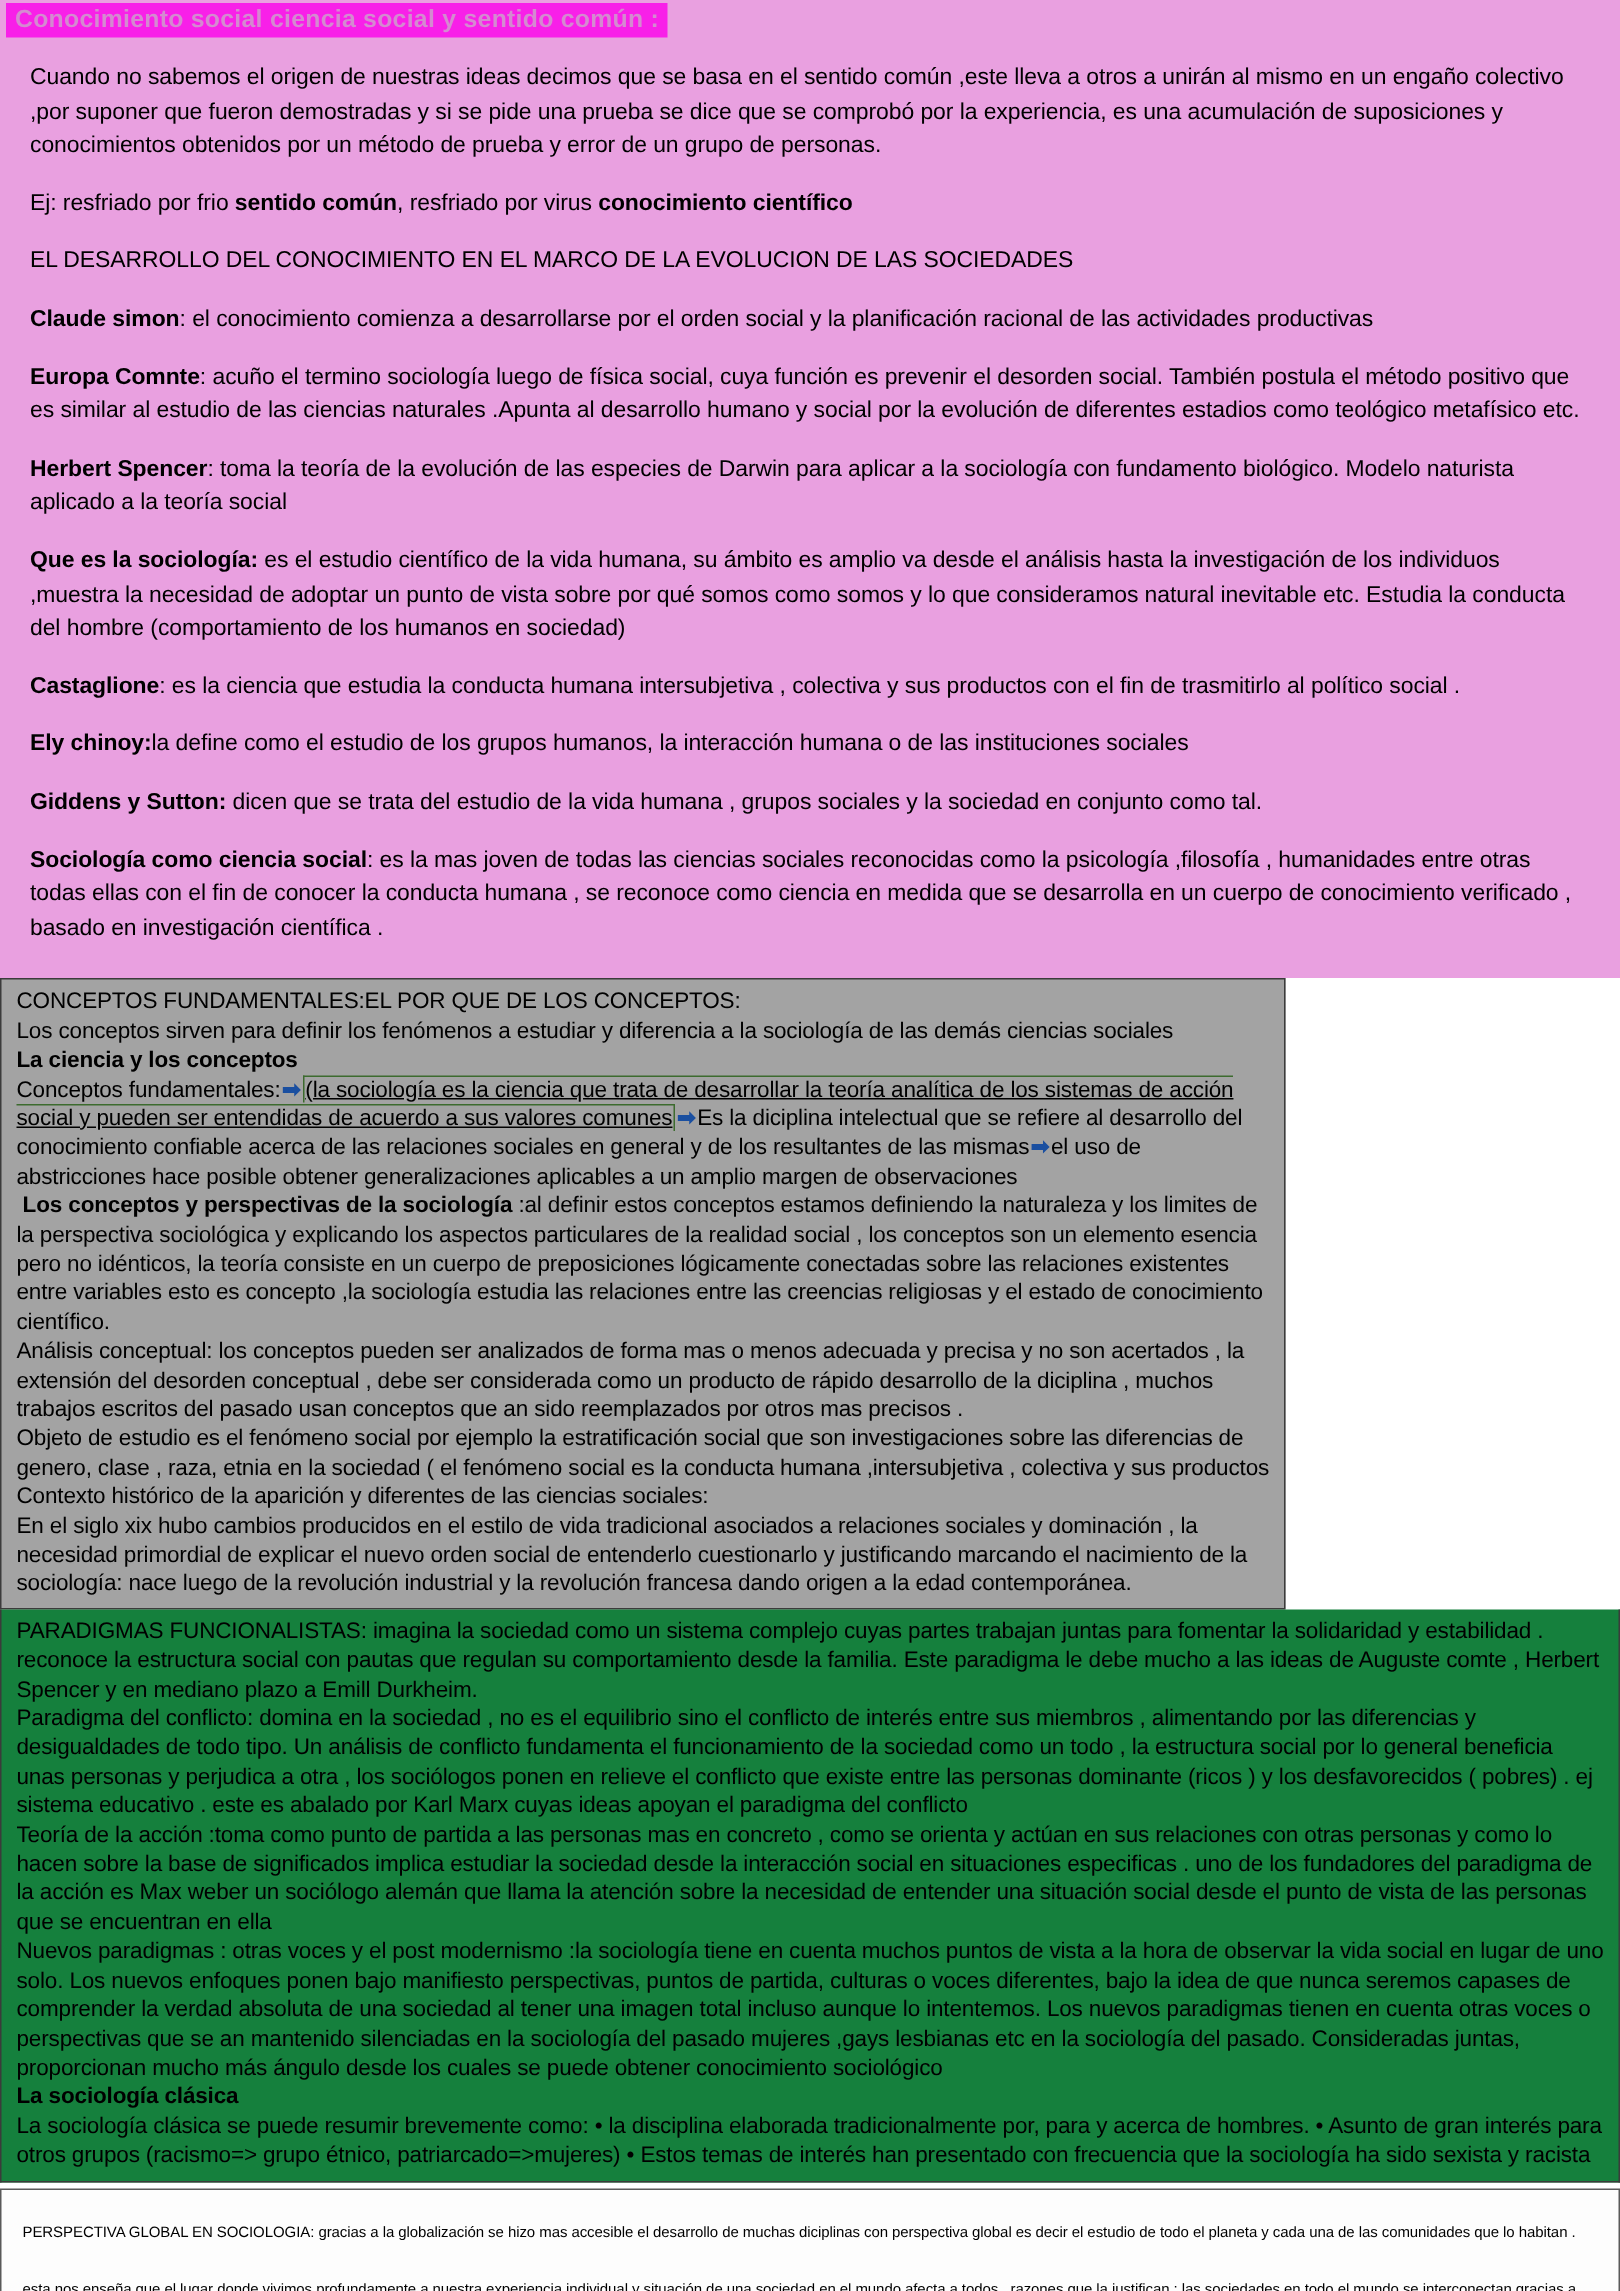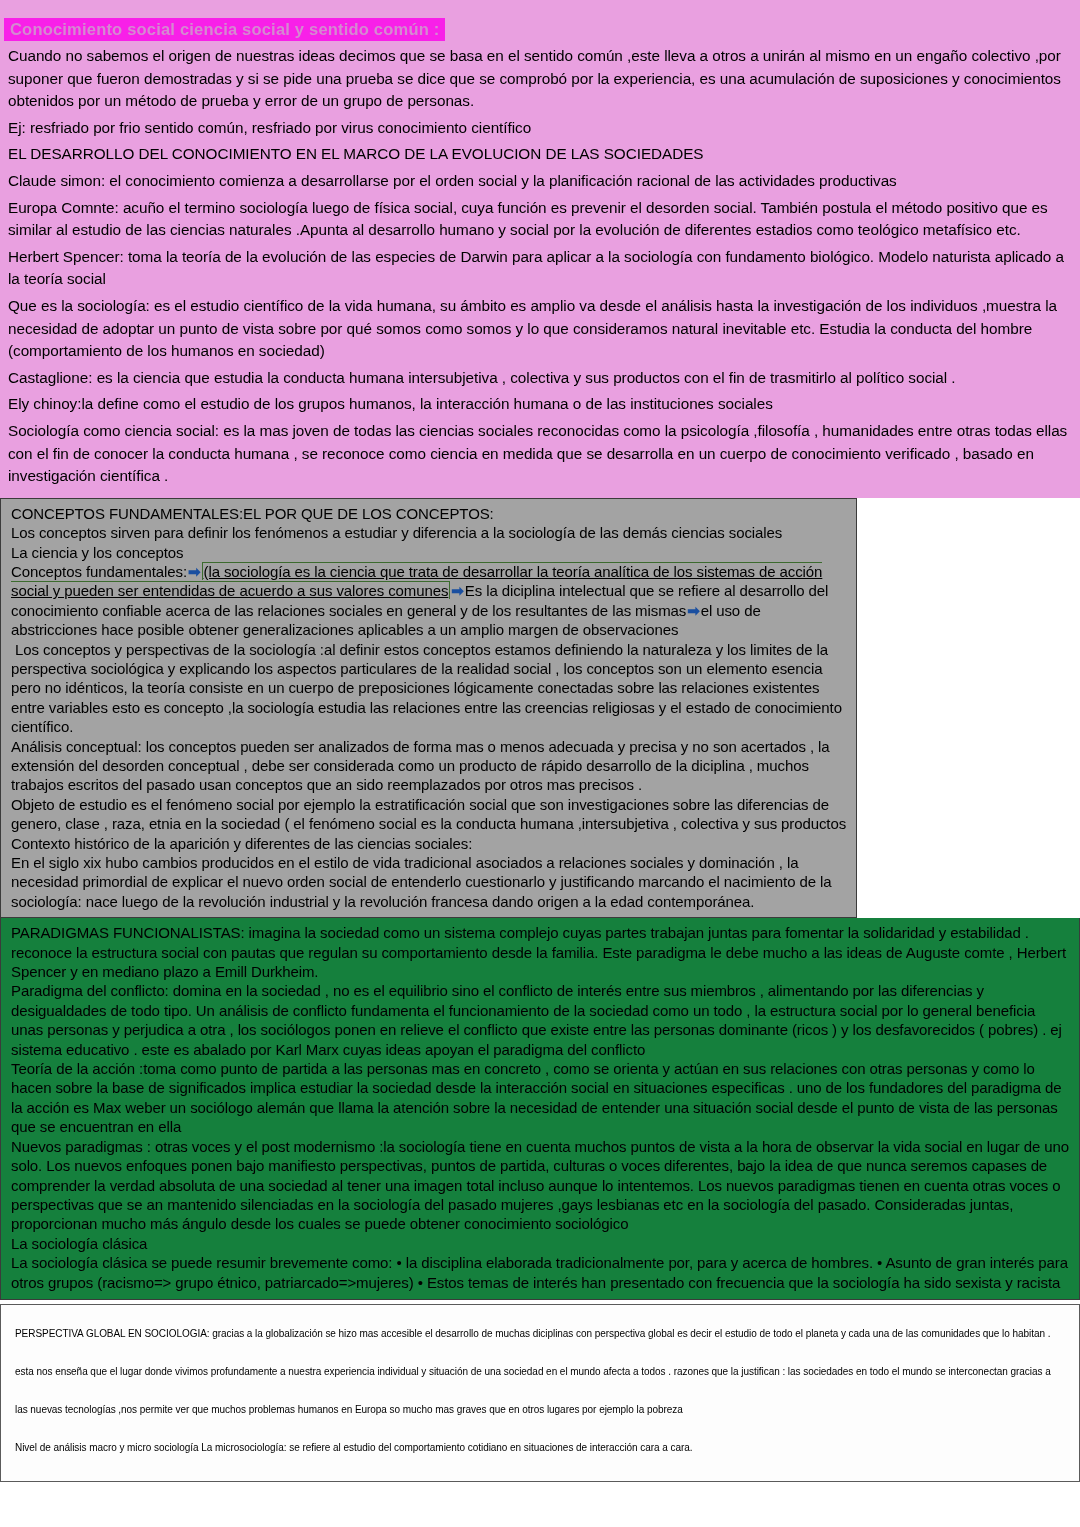--- a/index.html
+++ b/index.html
@@ -28,24 +28,23 @@
   .title-hl {
     display: inline-block;
     background: #f820e8;
     color: #d48ad0;
     font-weight: bold;
     font-size: 16.5px;
     line-height: 20px;
     padding: 1px 6px 2px 6px;
     letter-spacing: 0.2px;
     white-space: nowrap;
-    margin-top: 16px;
   }
   .sec-pink-top p {
-    margin: 4px;
+    margin: 16px;
     font-size: 15.3px;
     line-height: 22.6px;
     letter-spacing: -0.05px;
   }
 
   
   .sec-green {
     background: #a3a3a3;
     border: 1.5px solid #3b3b3b;
     box-sizing: border-box;
@@ -84,21 +83,21 @@
     padding: 10px 14px 14px 14px;
     margin-top: 4px;
   }
   .sec-white p.loose {
     margin: 0 0 0 0;
     font-size: 10px;
     line-height: 38px;
     letter-spacing: -0.05px;
   }
 
-  b { font-weight: normal; }
+  b { font-weight: bold; }
 
   .arrow {
     color: #1a4fa0;
     font-weight: bold;
     font-size: 15px;
     padding: 0 1px;
   }
   .boxed-ul {
     border: 1px solid #3c6b2e;
     border-bottom: none;
@@ -127,20 +126,21 @@
     <p><b>Europa Comnte</b><span>: acuño el termino sociología luego de física social, cuya función es prevenir el desorden social. También postula el método positivo que es similar al estudio de las ciencias naturales .Apunta al desarrollo humano y social por la evolución de diferentes estadios como teológico metafísico etc.</span></p>
 
     <p><b>Herbert Spencer</b><span>: toma la teoría de la evolución de las especies de Darwin para aplicar a la sociología con fundamento biológico. Modelo naturista aplicado a la teoría social</span></p>
 
     <p><b>Que es la sociología:</b><span> es el estudio científico de la vida humana, su ámbito es amplio va desde el análisis hasta la investigación de los individuos ,muestra la necesidad de adoptar un punto de vista sobre por qué somos como somos y lo que consideramos natural inevitable etc. Estudia la conducta del hombre (comportamiento de los humanos en sociedad)</span></p>
 
     <p><b>Castaglione</b><span>: es la ciencia que estudia la conducta humana intersubjetiva , colectiva y sus productos con el fin de trasmitirlo al político social .</span></p>
 
     <p><b>Ely chinoy:</b><span>la define como el estudio de los grupos humanos, la interacción  humana o de las instituciones sociales</span></p>
 
+    <p><b>Giddens y Sutton:</b><span> dicen que se trata del estudio de la vida humana , grupos sociales y la sociedad en conjunto como tal.</span></p>
 
     <p><b>Sociología como ciencia social</b><span>: es la mas joven de todas las ciencias sociales reconocidas como la psicología ,filosofía , humanidades entre otras todas ellas con el fin de conocer la conducta humana , se reconoce como ciencia en medida que se desarrolla en un cuerpo de conocimiento verificado , basado en investigación científica .</span></p>
   </section>
 
   <section class="sec-green">
     <p>CONCEPTOS FUNDAMENTALES:EL POR QUE DE LOS CONCEPTOS:</p>
     <p>Los conceptos sirven para definir los fenómenos a estudiar y diferencia a la sociología de las demás ciencias sociales</p>
     <p><b>La ciencia y los conceptos</b></p>
 
     <p><span>Conceptos fundamentales:</span><span class="arrow">➡</span><span class="boxed-ul">(la sociología es la ciencia  que trata de desarrollar la teoría analítica de los sistemas de acción social y pueden ser entendidas de acuerdo a sus valores comunes</span><span class="arrow">➡</span><span>Es la diciplina intelectual que se refiere al desarrollo del conocimiento confiable acerca de las relaciones sociales en general y de los resultantes de las mismas</span><span class="arrow">➡</span><span>el uso de abstricciones hace posible obtener generalizaciones aplicables a un amplio margen de observaciones</span></p>

